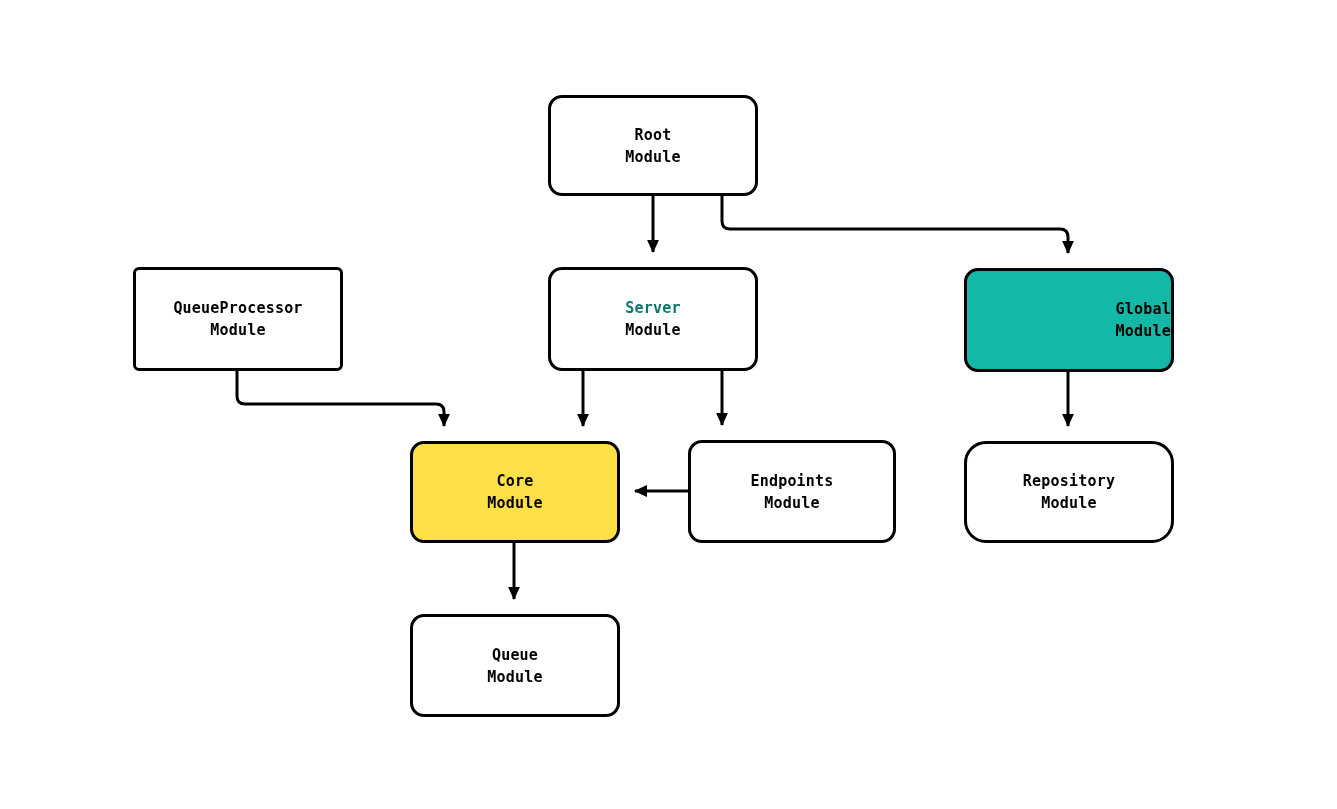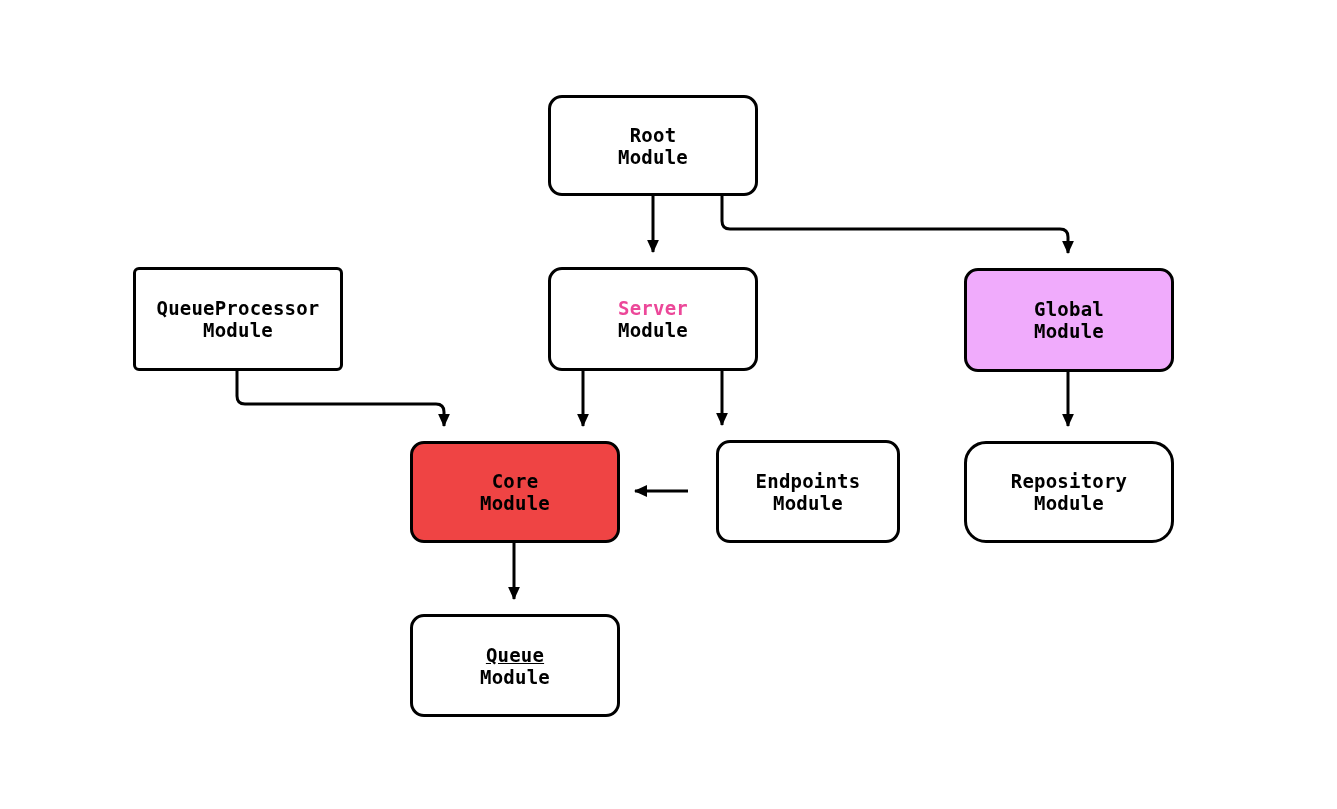--- a/index.html
+++ b/index.html
@@ -31,21 +31,21 @@
     border: 3px solid #000000;
     border-radius: 14px;
     display: flex;
     flex-direction: column;
     align-items: center;
     justify-content: center;
     z-index: 2;
   }
   .node-label {
     font-family: "DejaVu Sans Mono", "Liberation Mono", monospace;
-    font-size: 19px;
+    font-size: 15px;
     line-height: 22px;
     font-weight: 700;
     color: #000000;
     text-align: center;
     white-space: pre;
     letter-spacing: 0.2px;
   }
 </style>
 </head>
 <body>
@@ -76,38 +76,38 @@
   <div id="nodes-group">
       <div class="node" style="left: 548px; top: 95px; width: 210px; height: 101px; background: rgb(255, 255, 255); border-color: rgb(0, 0, 0); border-width: 3px; border-radius: 14px;">
         <div class="node-label" style="color: rgb(0, 0, 0);">Root</div>
         <div class="node-label" style="color: rgb(0, 0, 0);">Module</div>
       </div>
       <div class="node" style="left: 133px; top: 267px; width: 210px; height: 104px; background: rgb(255, 255, 255); border-color: rgb(0, 0, 0); border-width: 3px; border-radius: 6px;">
         <div class="node-label" style="color: rgb(0, 0, 0);">QueueProcessor</div>
         <div class="node-label" style="color: rgb(0, 0, 0);">Module</div>
       </div>
       <div class="node" style="left: 548px; top: 267px; width: 210px; height: 104px; background: rgb(255, 255, 255); border-color: rgb(0, 0, 0); border-width: 3px; border-radius: 14px;">
-        <div class="node-label" style="color: #ec4899;">Server</div>
+        <div class="node-label" style="color: #0f766e;">Server</div>
         <div class="node-label" style="color: rgb(0, 0, 0);">Module</div>
       </div>
-      <div class="node" style="left: 964px; top: 268px; width: 210px; height: 104px; background: #f0abfc; border-color: rgb(0, 0, 0); border-width: 3px; border-radius: 14px;">
+      <div class="node" style="left: 964px; top: 268px; width: 210px; height: 104px; background: #14b8a6; border-color: rgb(0, 0, 0); border-width: 3px; border-radius: 14px; align-items: flex-end;">
         <div class="node-label" style="color: rgb(0, 0, 0);">Global</div>
         <div class="node-label" style="color: rgb(0, 0, 0);">Module</div>
       </div>
-      <div class="node" style="left: 410px; top: 441px; width: 210px; height: 102px; background: #ef4444; border-color: rgb(0, 0, 0); border-width: 3px; border-radius: 14px;">
+      <div class="node" style="left: 410px; top: 441px; width: 210px; height: 102px; background: #fde047; border-color: rgb(0, 0, 0); border-width: 3px; border-radius: 14px;">
         <div class="node-label" style="color: rgb(0, 0, 0);">Core</div>
         <div class="node-label" style="color: rgb(0, 0, 0);">Module</div>
       </div>
-      <div class="node" style="left: 688px; top: 440px; width: 184px; height: 103px; background: rgb(255, 255, 255); border-color: rgb(0, 0, 0); border-width: 3px; border-radius: 14px; margin-left: 28px;">
+      <div class="node" style="left: 688px; top: 440px; width: 208px; height: 103px; background: rgb(255, 255, 255); border-color: rgb(0, 0, 0); border-width: 3px; border-radius: 14px;">
         <div class="node-label" style="color: rgb(0, 0, 0);">Endpoints</div>
         <div class="node-label" style="color: rgb(0, 0, 0);">Module</div>
       </div>
       <div class="node" style="left: 964px; top: 441px; width: 210px; height: 102px; background: rgb(255, 255, 255); border-color: rgb(0, 0, 0); border-width: 3px; border-radius: 22px;">
         <div class="node-label" style="color: rgb(0, 0, 0);">Repository</div>
         <div class="node-label" style="color: rgb(0, 0, 0);">Module</div>
       </div>
       <div class="node" style="left: 410px; top: 614px; width: 210px; height: 103px; background: rgb(255, 255, 255); border-color: rgb(0, 0, 0); border-width: 3px; border-radius: 14px;">
-        <div class="node-label" style="color: rgb(0, 0, 0); text-decoration: underline;">Queue</div>
+        <div class="node-label" style="color: rgb(0, 0, 0);">Queue</div>
         <div class="node-label" style="color: rgb(0, 0, 0);">Module</div>
       </div>
     </div>
 
 </div>
 
 </body></html>

